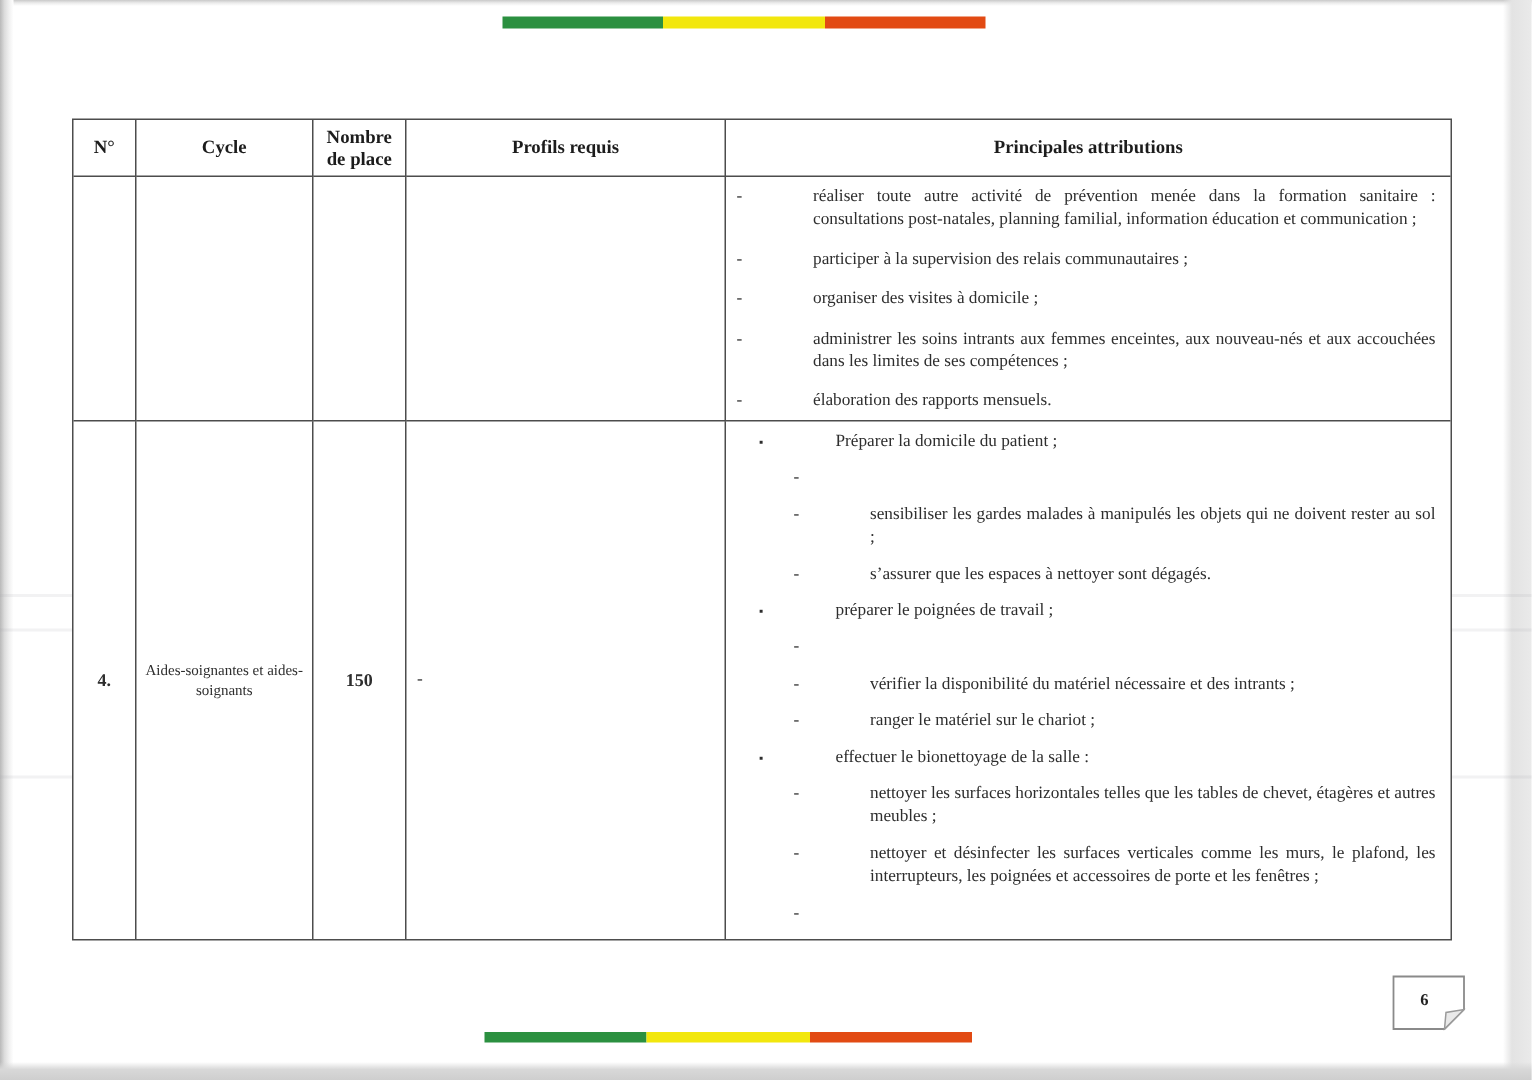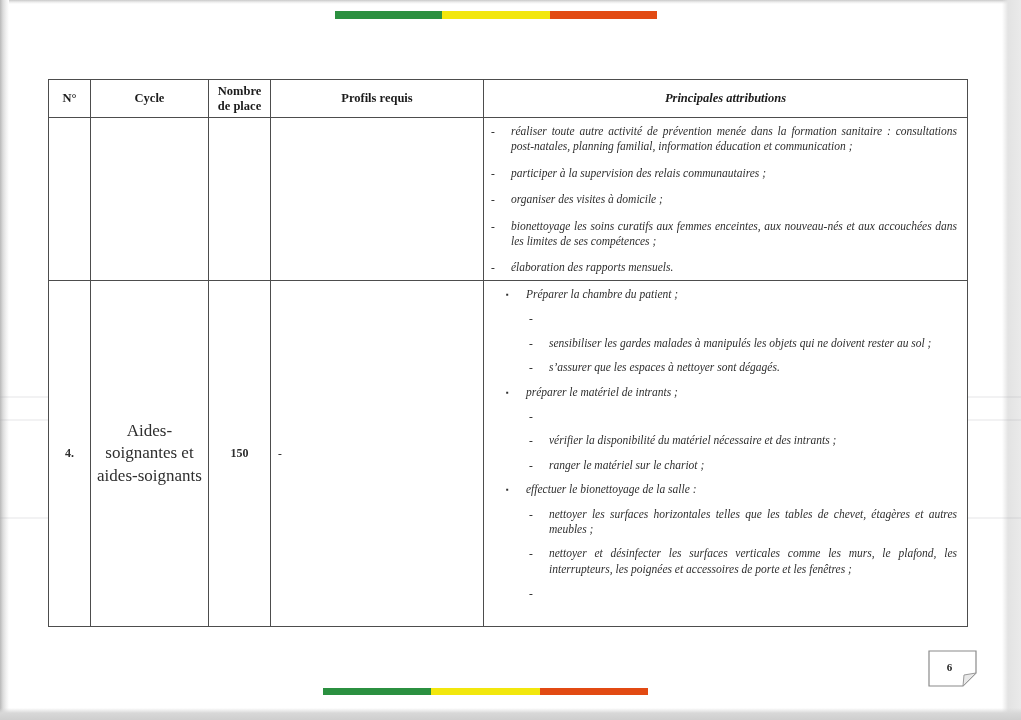--- a/index.html
+++ b/index.html
@@ -33,39 +33,39 @@
   
   .doc-table {
     position:absolute; left:48px; top:79px; width:920px;
     display:grid;
     grid-template-columns: 42px 118px 62px 213px 1fr;
     grid-template-rows: 38px 163px 345px;
     border:1px solid #4d4d4d;
     background:#fff;
   }
   .cell { border-right:1px solid #4d4d4d; border-bottom:1px solid #4d4d4d; overflow:hidden; }
-  .cell.last-col { border-right:none;font-style:italic; }
+  .cell.last-col { border-right:none; }
   .cell.last-row { border-bottom:none; }
   .hcell { display:flex; align-items:center; justify-content:center; text-align:center;
            font-weight:bold; font-size:12.5px; line-height:1.15; color:#1c1c1c; padding:2px; }
   .vcenter { display:flex; align-items:center; justify-content:center; text-align:center; }
   .num-cell, .places-cell { font-weight:bold; font-size:12px; }
-  .poste-cell { font-size:17px; line-height:1.3; padding:0 6px; }
+  .poste-cell { font-size:10px; line-height:1.3; padding:0 6px; }
 
   .profil-cell { display:flex; align-items:center; font-size:11.5px; }
   .profil-inner { display:flex; line-height:1.45; }
   .profil-bullet { flex:0 0 18px; padding-left:7px; }
   .profil-text { width:156px; }
 
   .attr-cell { padding:6px 10px 0 0; font-size:11.5px; }
   .attr-item { display:flex; line-height:1.34; }
   .attr-list-a .attr-item { margin-bottom:11px; }
   .attr-list-b .attr-item { margin-bottom:9px; }
   .attr-item .bullet { flex:0 0 20px; text-align:left; }
-  .attr-item .attr-text { flex:1; text-align:justify; }
+  .attr-item .attr-text { flex:1; text-align:justify;margin-left:31px; }
   .attr-list-a .level-1 { padding-left:7px; }
   .attr-list-b .level-1 { padding-left:22px; }
   .attr-list-b .level-2 { padding-left:45px; }
   .attr-list-b .level-1 > .bullet { font-size:8px; line-height:15px; }
 
   
   .page-num-box { position:absolute; left:928px; top:650px; width:49px; height:37px; }
   .page-num-box svg { position:absolute; left:0; top:0; }
   .page-num { position:absolute; left:0; top:0; width:100%; height:100%;
               display:flex; align-items:center; justify-content:center;
@@ -108,55 +108,55 @@
       <div class="attr-item level-1">
         <span class="bullet">-</span>
         <span class="attr-text">participer à la supervision des relais communautaires ;</span>
       </div>
       <div class="attr-item level-1">
         <span class="bullet">-</span>
         <span class="attr-text">organiser des visites à domicile ;</span>
       </div>
       <div class="attr-item level-1">
         <span class="bullet">-</span>
-        <span class="attr-text">bionettoyage les soins curatifs aux femmes enceintes, aux nouveau-nés et aux accouchées dans les limites de ses compétences ;</span>
+        <span class="attr-text">administrer les soins intrants aux femmes enceintes, aux nouveau-nés et aux accouchées dans les limites de ses compétences ;</span>
       </div>
       <div class="attr-item level-1">
         <span class="bullet">-</span>
         <span class="attr-text">élaboration des rapports mensuels.</span>
       </div>
     </div>
 
   <div class="cell vcenter num-cell last-row">4.</div>
   <div class="cell vcenter poste-cell last-row">Aides-soignantes et aides-soignants</div>
   <div class="cell vcenter places-cell last-row">150</div>
   <div class="cell profil-cell last-row">
     <div class="profil-inner">
       <span class="profil-bullet">-</span>
     </div>
   </div>
   <div class="cell last-col last-row attr-cell attr-list-b">
       <div class="attr-item level-1">
         <span class="bullet">▪</span>
-        <span class="attr-text">Préparer la chambre du patient ;</span>
+        <span class="attr-text">Préparer la domicile du patient ;</span>
       </div>
       <div class="attr-item level-2">
         <span class="bullet">-</span>
       </div>
       <div class="attr-item level-2">
         <span class="bullet">-</span>
         <span class="attr-text">sensibiliser les gardes malades à manipulés les objets qui ne doivent rester au sol ;</span>
       </div>
       <div class="attr-item level-2">
         <span class="bullet">-</span>
         <span class="attr-text">s’assurer que les espaces à nettoyer sont dégagés.</span>
       </div>
       <div class="attr-item level-1">
         <span class="bullet">▪</span>
-        <span class="attr-text">préparer le matériel de intrants ;</span>
+        <span class="attr-text">préparer le poignées de travail ;</span>
       </div>
       <div class="attr-item level-2">
         <span class="bullet">-</span>
       </div>
       <div class="attr-item level-2">
         <span class="bullet">-</span>
         <span class="attr-text">vérifier la disponibilité du matériel nécessaire et des intrants ;</span>
       </div>
       <div class="attr-item level-2">
         <span class="bullet">-</span>

